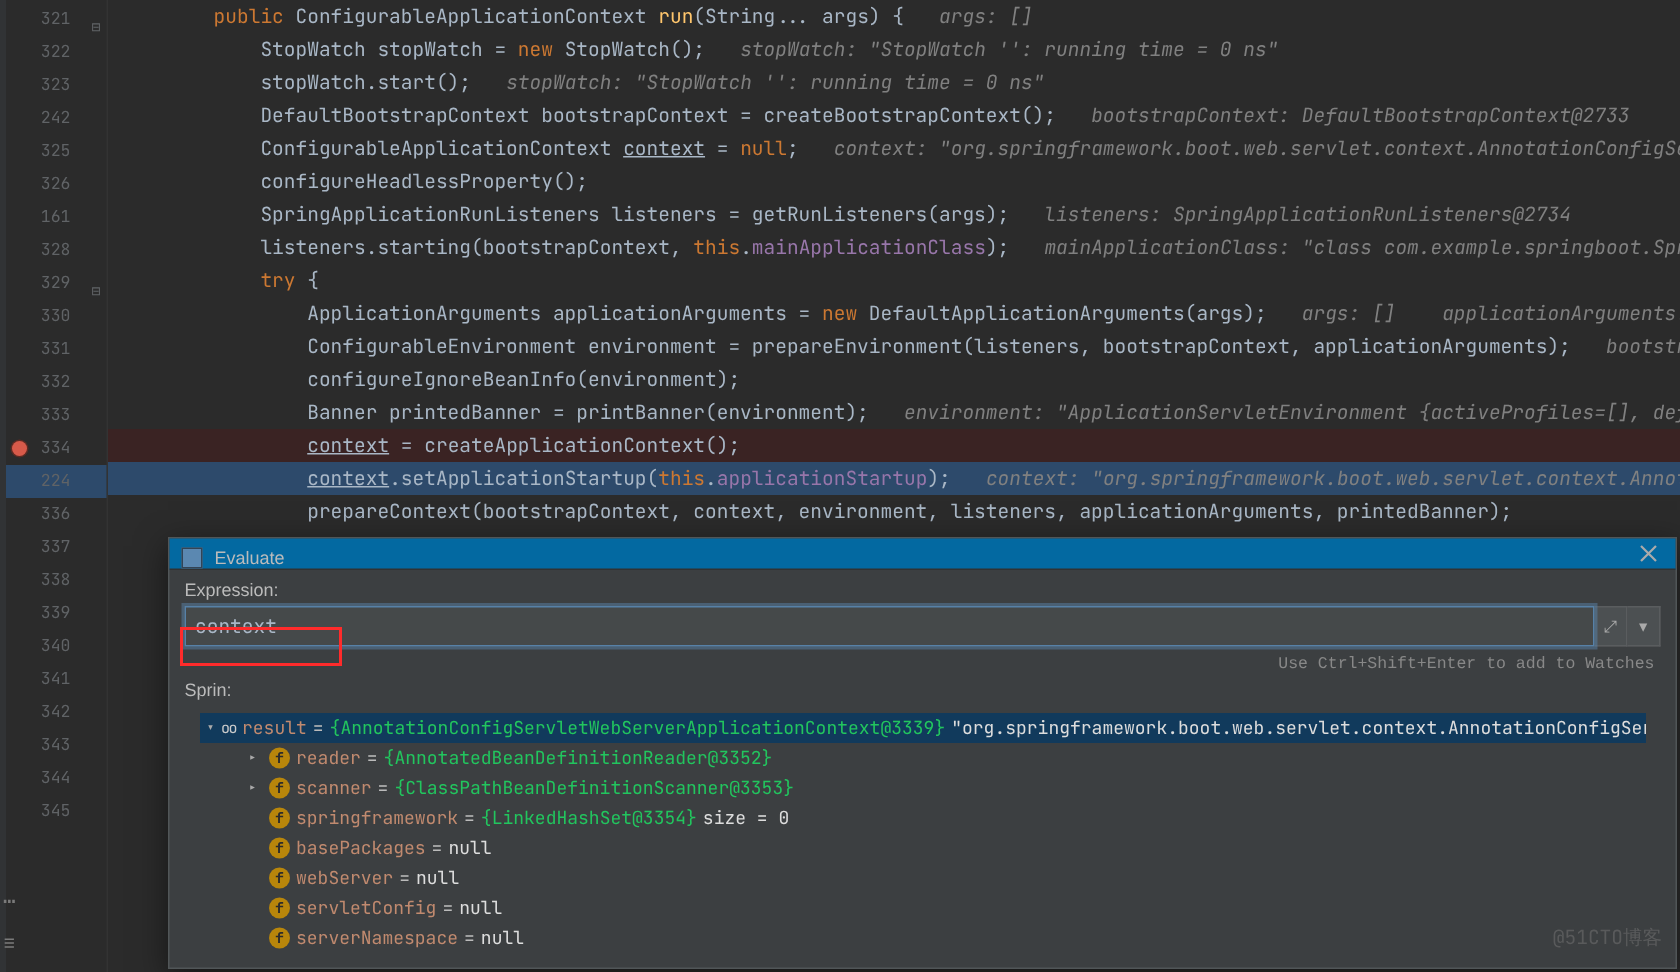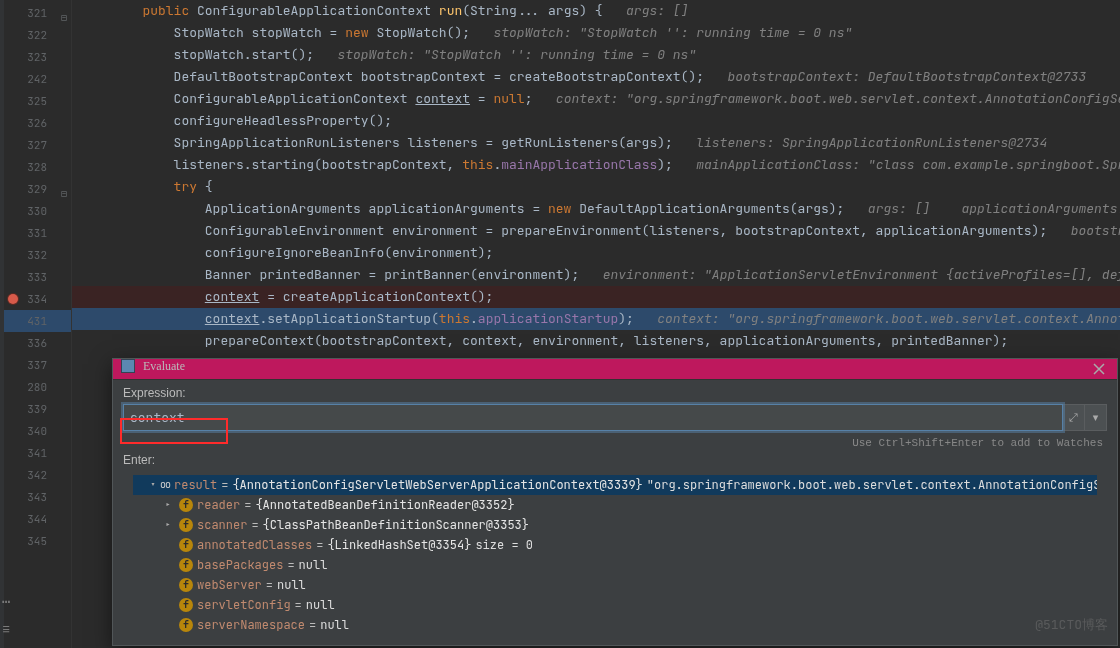--- a/index.html
+++ b/index.html
@@ -74,25 +74,24 @@
     width:1006px; height:288px;
     background:#3c3f41;
     border:1px solid #515658;
     box-shadow:0 6px 20px rgba(0,0,0,.5);
     color:#bbb;
     display:flex; flex-direction:column;
     font-family:"Segoe UI",Arial,sans-serif;
     font-size:12px;
   }
   .ev-title{
-    display:flex; align-items:flex-start; gap:8px;
+    display:flex; align-items:flex-end; gap:8px;
     height:26px; padding:0 8px;
-    background:#be185d;
+    background:#0369a1;
     border-bottom:1px solid #323232;
-    font-family:Liberation Serif, serif;
   }
   .ev-title .icon-app{
     width:14px;height:14px;background:#5b88b1;border:1px solid #345;
     display:inline-block;
   }
   .ev-close{
     margin-left:auto; width:20px;height:20px;
     color:#aaa; cursor:pointer;
     display:flex;align-items:center;justify-content:center;
   }
@@ -130,37 +129,37 @@
     flex:1;
     margin:4px 10px 8px 10px;
     background:#3c3f41;
     overflow:auto;
     font-family:"JetBrains Mono",monospace;
     font-size:12px;
     color:#bbb;
   }
   .tree-row{
     height:20px; line-height:20px; display:flex; align-items:center;
-    gap:4px; padding-left:17px;
+    gap:4px; padding-left:4px;
     white-space:nowrap;
   }
   .tree-sel{ background:#113a5c; color:#d8e2ea;}
   .arrow{ width:10px; display:inline-block; color:#aaa; font-size:10px;}
   .arrow.down::before{content:"▾";}
   .arrow.right::before{content:"▸";}
   .arrow.none::before{content:" ";}
   .oo-ico{ color:#ccc; font-size:10px; letter-spacing:-1px;}
   .f-ico{
     width:14px;height:14px;border-radius:50%;
     background:#b8860b;color:#2b2b2b;font-size:10px;font-weight:bold;
     display:flex;align-items:center;justify-content:center;
   }
   .varname{color:#c18a6f;}
   .eq{color:#bbb;}
-  .cls{color:#e5e5e5;}
+  .cls{color:#22c55e;}
   .white{color:#ddd;}
 
   
   .toolcol{
     width:4px;
     background:#313335;
   }
   .bottom-icons{
     position:absolute;left:2px;bottom:10px;
     display:flex;flex-direction:column;gap:10px;
@@ -172,32 +171,32 @@
 
 <div class="editor">
   <div class="toolcol"></div>
   <div class="gutter" id="gutter">
       <div class="ln">321<span class="fold">⊟</span></div>
       <div class="ln">322</div>
       <div class="ln">323</div>
       <div class="ln">242</div>
       <div class="ln">325</div>
       <div class="ln">326</div>
-      <div class="ln">327</div>
+      <div class="ln">161</div>
       <div class="ln">328</div>
       <div class="ln">329<span class="fold">⊟</span></div>
       <div class="ln">330</div>
       <div class="ln">331</div>
       <div class="ln">332</div>
       <div class="ln">333</div>
       <div class="ln bp">334</div>
-      <div class="ln" style="background: rgb(45, 74, 107);">431</div>
+      <div class="ln" style="background: rgb(45, 74, 107);">224</div>
       <div class="ln">336</div>
       <div class="ln">337</div>
-      <div class="ln">280</div>
+      <div class="ln">338</div>
       <div class="ln">339</div>
       <div class="ln">340</div>
       <div class="ln">341</div>
       <div class="ln">342</div>
       <div class="ln">343</div>
       <div class="ln">344</div>
       <div class="ln">345</div>
     </div>
   <div class="code" id="code"><div class="line">        <span class="kw">public </span><span class="type">ConfigurableApplicationContext </span><span class="method">run</span><span class="pun">(String... args) {   </span><span class="cmt">args: []</span></div><div class="line">            <span class="type">StopWatch stopWatch = </span><span class="kw">new </span><span class="type">StopWatch();   </span><span class="cmt">stopWatch: "StopWatch '': running time = 0 ns"</span></div><div class="line">            <span class="type">stopWatch.start();   </span><span class="cmt">stopWatch: "StopWatch '': running time = 0 ns"</span></div><div class="line">            <span class="type">DefaultBootstrapContext bootstrapContext = createBootstrapContext();   </span><span class="cmt">bootstrapContext: DefaultBootstrapContext@2733</span></div><div class="line">            <span class="type">ConfigurableApplicationContext </span><span class="type under">context</span><span class="pun"> = </span><span class="null">null</span><span class="pun">;   </span><span class="cmt">context: "org.springframework.boot.web.servlet.context.AnnotationConfigServ</span></div><div class="line">            <span class="type">configureHeadlessProperty();</span></div><div class="line">            <span class="type">SpringApplicationRunListeners listeners = getRunListeners(args);   </span><span class="cmt">listeners: SpringApplicationRunListeners@2734</span></div><div class="line">            <span class="type">listeners.starting(bootstrapContext, </span><span class="kw">this</span><span class="pun">.</span><span class="field">mainApplicationClass</span><span class="pun">);   </span><span class="cmt">mainApplicationClass: "class com.example.springboot.Sprin</span></div><div class="line">            <span class="kw">try </span><span class="pun">{</span></div><div class="line">                <span class="type">ApplicationArguments applicationArguments = </span><span class="kw">new </span><span class="type">DefaultApplicationArguments(args);   </span><span class="cmt">args: []    applicationArguments: D</span></div><div class="line">                <span class="type">ConfigurableEnvironment environment = prepareEnvironment(listeners, bootstrapContext, applicationArguments);   </span><span class="cmt">bootstrap</span></div><div class="line">                <span class="type">configureIgnoreBeanInfo(environment);</span></div><div class="line">                <span class="type">Banner printedBanner = printBanner(environment);   </span><span class="cmt">environment: "ApplicationServletEnvironment {activeProfiles=[], defau</span></div><div class="line" style="background: rgb(58, 35, 35);">                <span class="type under">context</span><span class="pun"> = createApplicationContext();</span></div><div class="line hl-exec">                <span class="type under">context</span><span class="pun">.setApplicationStartup(</span><span class="kw">this</span><span class="pun">.</span><span class="field">applicationStartup</span><span class="pun">);   </span><span class="cmt">context: "org.springframework.boot.web.servlet.context.Annota</span></div><div class="line">                <span class="type">prepareContext(bootstrapContext, context, environment, listeners, applicationArguments, printedBanner);</span></div><div class="line">&nbsp;</div><div class="line">&nbsp;</div><div class="line">&nbsp;</div><div class="line">&nbsp;</div><div class="line">&nbsp;</div><div class="line">&nbsp;</div><div class="line">&nbsp;</div><div class="line">&nbsp;</div><div class="line">&nbsp;</div></div>
 </div>
@@ -218,21 +217,21 @@
     </span>
   </div>
   <div class="ev-body">
     <div class="ev-label">Expression:</div>
     <div class="expr-row">
       <input class="expr-input" value="context" style="">
       <div class="expand-btn">⤢</div>
       <div class="history-btn">▾</div>
     </div>
     <div class="hint">Use Ctrl+Shift+Enter to add to Watches</div>
-    <div class="ev-label">Enter:</div>
+    <div class="ev-label">Sprin:</div>
     <div class="results" id="results">
         <div class="tree-row tree-sel">
           <span class="arrow down"></span> 
           <span class="oo-ico">oo</span> 
           <span class="varname">result</span> 
           <span class="eq">=</span> 
           <span class="cls">{AnnotationConfigServletWebServerApplicationContext@3339}</span> 
           <span class="white">"org.springframework.boot.web.servlet.context.AnnotationConfigServletWebServerApplica</span>
         </div>
         <div class="tree-row" style="padding-left: 32px;">
@@ -245,21 +244,21 @@
         <div class="tree-row" style="padding-left: 32px;">
           <span class="arrow right"></span> 
           <span class="f-ico">f</span> 
           <span class="varname">scanner</span> 
           <span class="eq">=</span> 
           <span class="cls">{ClassPathBeanDefinitionScanner@3353}</span>
         </div>
         <div class="tree-row" style="padding-left: 32px;">
           <span class="arrow none"></span> 
           <span class="f-ico">f</span> 
-          <span class="varname">annotatedClasses</span> 
+          <span class="varname">springframework</span> 
           <span class="eq">=</span> 
           <span class="cls">{LinkedHashSet@3354}</span>
           <span class="white">  size = 0</span>
         </div>
         <div class="tree-row" style="padding-left: 32px;">
           <span class="arrow none"></span> 
           <span class="f-ico">f</span> 
           <span class="varname">basePackages</span> 
           <span class="eq">=</span> 
           <span class="white"> null</span>

